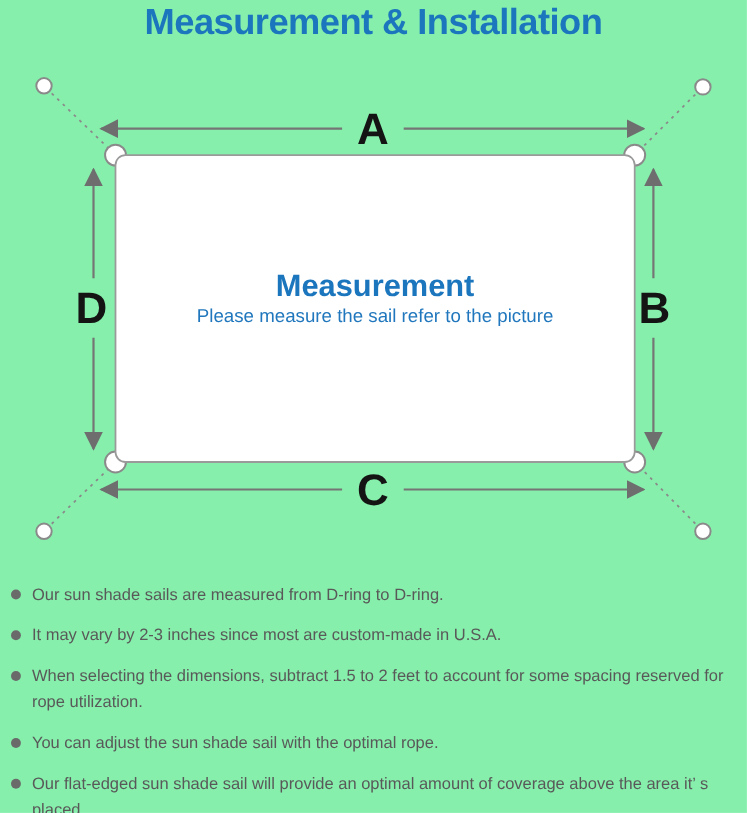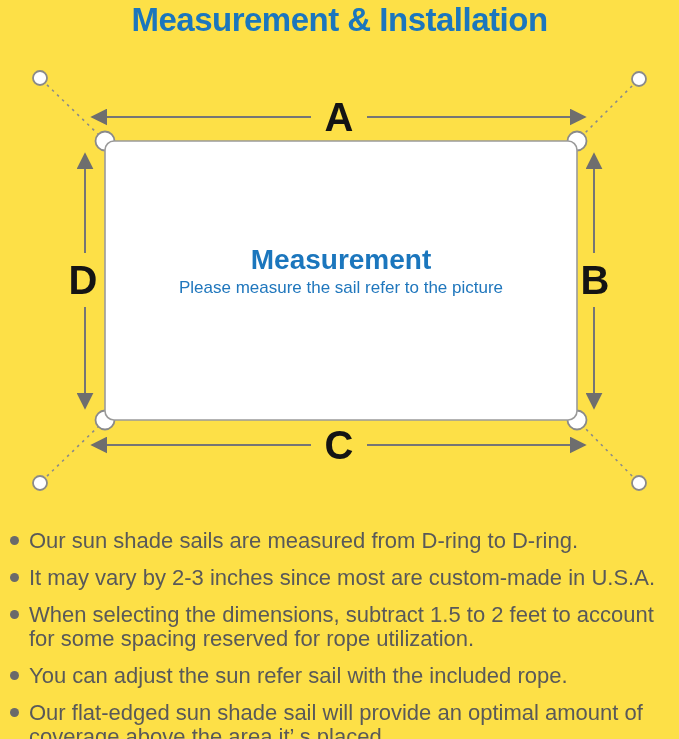--- a/index.html
+++ b/index.html
@@ -1,19 +1,19 @@
 <!DOCTYPE html>
 <html><head>
 <meta charset="utf-8">
 <style>
   html,body{margin:0;padding:0;background:#ffffff;}
   .page{
     position:relative;
     width:679px;height:739px;
-    background:#fde047;
+    background:#86efac;
     font-family:"Liberation Sans", sans-serif;
     overflow:hidden;
   }
   .page-title{
     position:absolute;
     top:0; left:0; right:0;
     margin:0;
     padding-top:1px;
     text-align:center;
     font-size:33px;
@@ -65,21 +65,21 @@
   .notes{
     position:absolute;
     top:529px; left:10px; right:4px;
     margin:0; padding:0;
     list-style:none;
   }
   .notes li{
     display:flex;
     gap:10px;
     margin-bottom:13px;
-    font-size:22px;
+    font-size:15px;
     line-height:24px;
     color:#595959;
   }
   .notes .dot{
     flex:none;
     width:9px;height:9px;
     border-radius:50%;
     background:#6a6a6a;
     margin-top:7px;
   }
@@ -145,21 +145,21 @@
     <li>
       <span class="dot"></span>
       <span>It may vary by 2-3 inches since most are custom-made in U.S.A.</span>
     </li>
     <li>
       <span class="dot"></span>
       <span>When selecting the dimensions, subtract 1.5 to 2 feet to account for some spacing reserved for rope utilization.</span>
     </li>
     <li>
       <span class="dot"></span>
-      <span>You can adjust the sun refer sail with the included rope.</span>
+      <span>You can adjust the sun shade sail with the optimal rope.</span>
     </li>
     <li>
       <span class="dot"></span>
       <span>Our flat-edged sun shade sail will provide an optimal amount of coverage above the area it’ s placed.</span>
     </li>
   </ul>
 
 </div>
 
 </body></html>

